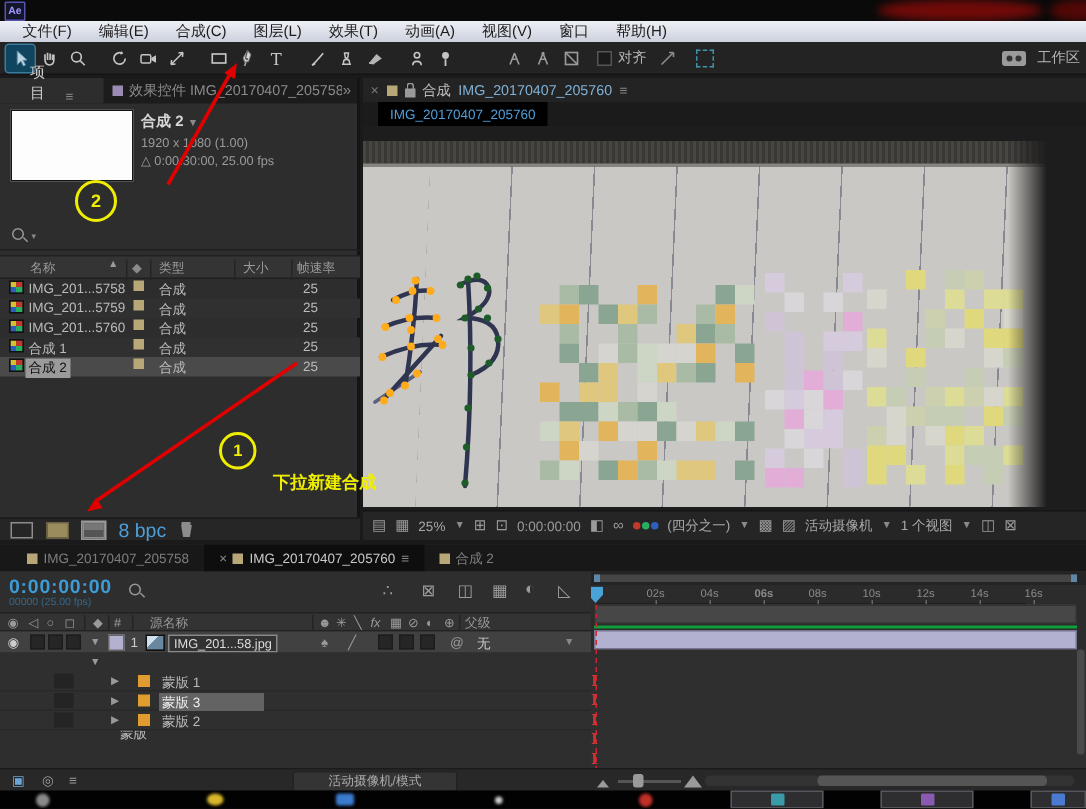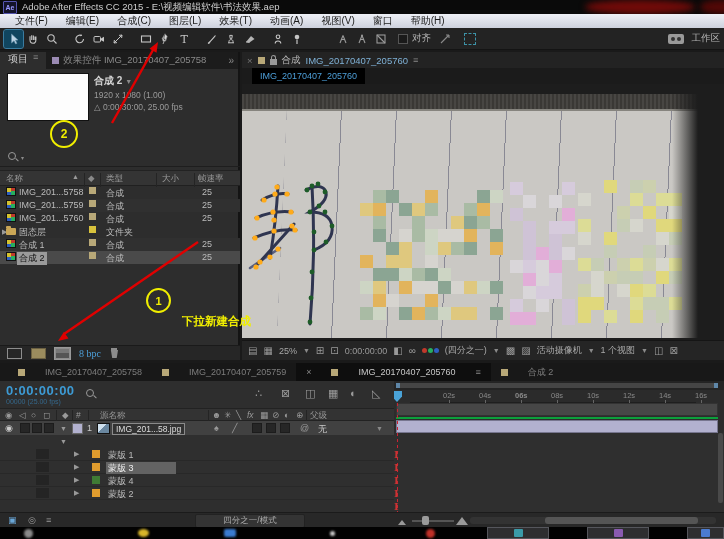--- a/index.html
+++ b/index.html
@@ -25,21 +25,21 @@
   .tsep{width:9px;flex:0 0 auto;}
   .tlabel{color:#b5b5b5;font-size:9.5px;margin:0 4px;white-space:nowrap;}
   .chk{width:8px;height:8px;background:#1a1a1a;border:1px solid #555;margin-left:8px;flex:0 0 auto;}
   .dashedbox{width:10px;height:10px;border:1px dashed #3d93a8;margin-left:10px;flex:0 0 auto;}
   #snapshot-ic{margin-left:auto;margin-right:4px;width:16px;height:10px;background:#9a9a9a;border-radius:2px;position:relative;flex:0 0 auto;}
   #snapshot-ic:before{content:"";position:absolute;left:3px;top:3px;width:4px;height:4px;background:#333;border-radius:50%;}
   #snapshot-ic:after{content:"";position:absolute;right:3px;top:3px;width:4px;height:4px;background:#333;border-radius:50%;}
   
   #project{left:0;top:52px;width:240px;height:308px;background:#2d2d2d;border-right:2px solid #141414;box-sizing:border-box;}
   .ptabbar{position:absolute;left:0;top:0;width:100%;height:17px;background:#1c1c1c;display:flex;align-items:center;}
-  .ptab-active{height:17px;background:#2d2d2d;color:#ccc;display:flex;align-items:flex-start;padding:0 8px;gap:5px;font-size:10px;}
+  .ptab-active{height:17px;background:#2d2d2d;color:#ccc;display:flex;align-items:flex-end;padding:0 20px;gap:5px;font-size:10px;}
   .ptab-idle{color:#8a8a8a;font-size:9.5px;display:flex;align-items:center;gap:4px;padding:0 6px;max-width:150px;overflow:hidden;white-space:nowrap;}
   .hamb{color:#888;font-size:9px;}
   .chip{width:7px;height:7px;background:#b8a878;flex:0 0 auto;}
   .chip.lav{background:#9b8bb4;}
   #pthumb{left:7px;top:21px;width:80px;height:46px;background:#fdfdfd;border:1px solid #111;}
   #pinfo{left:94px;top:22px;width:140px;}
   #pinfo .nm{color:#d6d6d6;font-weight:bold;font-size:10px;}
   #pinfo .dim,#pinfo .dur{color:#9a9a9a;font-size:8.5px;margin-top:2px;}
   #psearch{left:8px;top:98px;width:224px;height:14px;display:flex;align-items:center;gap:3px;}
   .mag{position:relative;width:10px;height:10px;flex:0 0 auto;}
@@ -64,21 +64,21 @@
   .pic.comp{background:conic-gradient(#c0392b 0 90deg,#27ae60 90deg 180deg,#2e5fc0 180deg 270deg,#d4c22e 270deg);}
   .pic.jpeg{background:linear-gradient(135deg,#cfe0ee 0 40%,#7fa3c4 40%);}
   .pic.folder{background:#c9a656;border:none;height:7px;top:3px;border-radius:1px;}
   .pic.folder:before{content:"";position:absolute;left:0;top:-2px;width:5px;height:2px;background:#c9a656;border-radius:1px 1px 0 0;}
   .ptag{position:absolute;left:89px;top:2.5px;width:7px;height:7px;background:#b8a878;}
   .outlined:after{content:"";position:absolute;left:3px;right:26px;top:-0.5px;bottom:-0.5px;border:1px solid #d6d600;pointer-events:none;}
   #pfooter{left:0;top:293px;width:240px;height:15px;background:#262626;border-top:1px solid #1a1a1a;display:flex;align-items:center;gap:9px;padding-left:7px;box-sizing:border-box;}
   .fic{width:13px;height:9px;border:1px solid #8d8d8d;position:relative;flex:0 0 auto;}
   .fic.folder2{background:#9b8c5e;border-color:#6d6243;}
   .fic.ncomp{background:linear-gradient(#777 50%,#555 50%);outline:1px solid #999;}
-  #bpc{color:#4d9fd9;font-size:10px;font-family:Liberation Serif, serif;}
+  #bpc{color:#4d9fd9;font-size:13px;}
   .trash{width:9px;height:10px;position:relative;flex:0 0 auto;}
   .trash:before{content:"";position:absolute;left:0;top:2px;width:9px;height:8px;background:#8d8d8d;clip-path:polygon(10% 0,90% 0,75% 100%,25% 100%);}
   .trash:after{content:"";position:absolute;left:1.5px;top:0;width:6px;height:1.5px;background:#8d8d8d;}
   
   #viewer{left:242px;top:52px;width:482px;height:308px;background:#1d1d1d;}
   #vheader{position:absolute;left:0;top:0;width:100%;height:16px;background:#232323;display:flex;align-items:center;gap:5px;padding-left:5px;box-sizing:border-box;font-size:9.5px;}
   #vheader .x{color:#777;}
   .lockic{width:7px;height:6px;background:#9a9a9a;position:relative;margin-top:3px;flex:0 0 auto;}
   .lockic:before{content:"";position:absolute;left:1px;top:-4px;width:3.5px;height:4px;border:1.2px solid #9a9a9a;border-bottom:none;border-radius:3px 3px 0 0;}
   #vtabrow{position:absolute;left:0;top:16px;width:100%;height:16px;background:#1b1b1b;}
@@ -91,21 +91,21 @@
   .mosaic{position:absolute;display:grid;}
   .mosaic div{width:13px;height:13px;}
   #vfooter{position:absolute;left:0;top:288px;width:100%;height:20px;background:#252525;border-top:1px solid #151515;display:flex;align-items:center;gap:6px;padding-left:6px;box-sizing:border-box;color:#a8a8a8;font-size:9px;white-space:nowrap;}
   .vic{color:#9a9a9a;font-size:10px;}
   .ddown{color:#8a8a8a;font-size:7px;}
   .rgbdots{display:flex;gap:1px;}
   .rgbdots i{width:5px;height:5px;border-radius:50%;display:block;}
   
   #timeline{left:0;top:363px;width:724px;height:164px;background:#2e2e2e;}
   #tl-tabs{position:absolute;left:0;top:0;width:100%;height:18px;background:#181818;display:flex;align-items:center;padding-left:8px;box-sizing:border-box;}
-  .ttab{height:18px;display:flex;align-items:center;gap:20px;padding:0 10px;color:#7d7d7d;font-size:9px;white-space:nowrap;}
+  .ttab{height:18px;display:flex;align-items:center;gap:4px;padding:0 10px;color:#7d7d7d;font-size:9px;white-space:nowrap;}
   .ttab.active{background:#0e0e0e;color:#c8c8c8;}
   .ttab .x{color:#888;font-size:9px;}
   #tl-left{position:absolute;left:0;top:18px;width:394px;height:131px;background:#2e2e2e;}
   #tc{position:absolute;left:6px;top:2px;color:#3d9bd5;font-size:13px;font-weight:bold;letter-spacing:0.5px;}
   #tc-frames{position:absolute;left:6px;top:17px;color:#35688c;font-size:7px;}
   #tl-search{position:absolute;left:86px;top:8px;}
   .tlicon{position:absolute;top:6px;color:#9a9a9a;font-size:11px;}
   #tl-colhdr{position:absolute;left:0;top:27px;width:394px;height:13px;background:#333;border-top:1px solid #222;border-bottom:1px solid #222;color:#9a9a9a;font-size:8.5px;box-sizing:border-box;}
   #tl-colhdr span{position:absolute;top:1px;}
   #layer-row{position:absolute;left:0;top:40px;width:394px;height:14px;background:#414141;font-size:9px;color:#ccc;}
@@ -120,21 +120,21 @@
   .mrow .twirl{position:absolute;left:74px;top:2px;color:#999;font-size:7px;}
   .mrow .mslot{position:absolute;left:36px;top:1px;width:13px;height:10px;background:#242424;}
   .mchip{position:absolute;left:92px;top:2px;width:8px;height:8px;}
   .mlabel{position:absolute;left:108px;top:1px;}
   .mlabel.sel{background:#636363;color:#eee;padding:0 42px 0 2px;left:106px;}
   #tl-right{position:absolute;left:394px;top:18px;width:330px;height:131px;background:#2c2c2c;overflow:hidden;}
   #navrow{position:absolute;left:0;top:0;width:330px;height:9px;background:#242424;}
   #navbar{position:absolute;left:2px;top:2px;width:322px;height:5px;background:#454545;}
   #navbar:before,#navbar:after{content:"";position:absolute;top:0;width:4px;height:5px;background:#5f87a8;}
   #navbar:before{left:0;} #navbar:after{right:0;}
-  #ruler{position:absolute;left:16px;top:9px;width:286px;height:13px;background:#2b2b2b;border-bottom:1px solid #1f1f1f;box-sizing:border-box;padding-left:32px;}
+  #ruler{position:absolute;left:4px;top:9px;width:286px;height:13px;background:#2b2b2b;border-bottom:1px solid #1f1f1f;box-sizing:border-box;padding-left:32px;}
   .tick{position:absolute;top:1px;color:#8a8a8a;font-size:7.5px;}
   .tick i{position:absolute;left:50%;top:9px;width:1px;height:3px;background:#666;font-style:normal;}
   #workarea{position:absolute;left:2px;top:22px;width:322px;height:13px;background:#474747;border:1px solid #333;box-sizing:border-box;}
   #greenline{position:absolute;left:2px;top:36px;width:322px;height:2px;background:#0c9f3c;}
   #layerbar{position:absolute;left:2px;top:39px;width:322px;height:13px;background:#b2b1cf;border:1px solid #77768f;box-sizing:border-box;}
   #trackarea{position:absolute;left:0;top:52px;width:330px;height:79px;background:#2f2f2f;}
   #playline{position:absolute;left:3px;top:22px;width:1px;height:109px;background:repeating-linear-gradient(180deg,#c23 0 3px,transparent 3px 6px);}
   #playhead{position:absolute;left:-2px;top:10px;width:10px;height:11px;background:#4aa3d8;clip-path:polygon(0 0,100% 0,100% 50%,50% 100%,0 50%);}
   .kmark{position:absolute;left:0;color:#cc3333;font-family:"DejaVu Serif","Liberation Serif",serif;font-weight:bold;font-size:10px;}
   #vscroll{position:absolute;right:1px;top:52px;width:5px;height:70px;background:#4a4a4a;border-radius:2px;}
@@ -157,21 +157,20 @@
   #anno-text1{position:absolute;left:182px;top:314px;color:#f0ee00;font-size:11.5px;font-weight:bold;z-index:30;white-space:nowrap;}
   #arrows{position:absolute;left:0;top:0;width:724px;height:539px;pointer-events:none;z-index:29;}
 </style>
 </head>
 <body>
 
 <div id="stage">
 
   <div id="titlebar" class="abs">
     <span id="ae-badge">Ae</span>
-    <span id="title-text">Adobe After Effects CC 2015 - E:\视频编辑软件\书法效果.aep</span>
     <div id="smudge1" class="smudge"></div>
     <div id="smudge2" class="smudge"></div>
   </div>
 
   <div id="menubar" class="abs">
       <span class="menu-item">文件(F)</span>
       <span class="menu-item">编辑(E)</span>
       <span class="menu-item">合成(C)</span>
       <span class="menu-item">图层(L)</span>
       <span class="menu-item">效果(T)</span>
@@ -315,21 +314,21 @@
       <div class="nm"><span>合成 2</span> <span class="ddown">▼</span></div>
       <div class="dim">1920 x 1080 (1.00)</div>
       <div class="dur">△ <span>0:00:30:00, 25.00 fps</span></div>
     </div>
     <div id="psearch" class="abs">
         <span class="mag"></span>
         <span class="ddown" style="font-size:6px;">▾</span>
       </div>
     <div id="pdivider" class="abs"></div>
     <div id="plist-header" class="abs">
-      <span style="left:6px;">名称</span>
+      <span style="left:20px;">名称</span>
       <span style="left:72px;font-size:7px;">▲</span>
       <span style="left:88px;color:#8a8a8a;">◆</span>
       <span style="left:106px;">类型</span>
       <span style="left:162px;">大小</span>
       <span style="left:198px;">帧速率</span>
       <span class="colsep" style="left:84px;"></span>
         <span class="colsep" style="left:100px;"></span>
         <span class="colsep" style="left:156px;"></span>
         <span class="colsep" style="left:194px;"></span>
     </div>
@@ -347,27 +346,20 @@
           <span class="ptag" style="background:#b8a878;"></span>
           <span class="ty">合成</span>
           <span class="fp">25</span>
         </div>
         <div class="prow">
           <span class="pic comp"></span>
           <span class="nm">IMG_201...5760</span>
           <span class="ptag" style="background:#b8a878;"></span>
           <span class="ty">合成</span>
           <span class="fp">25</span>
-        </div>
-        <div class="prow">
-          <span class="twirl">▶</span>
-          <span class="pic folder"></span>
-          <span class="nm">固态层</span>
-          <span class="ptag" style="background:#d8c23c;"></span>
-          <span class="ty">文件夹</span>
         </div>
         <div class="prow alt">
           <span class="pic comp"></span>
           <span class="nm">合成 1</span>
           <span class="ptag" style="background:#b8a878;"></span>
           <span class="ty">合成</span>
           <span class="fp">25</span>
         </div>
         <div class="prow selrow">
           <span class="pic comp"></span>
@@ -731,24 +723,20 @@
       <span class="vic">⊠</span>
     </div>
   </div>
 
   <div id="timeline" class="abs">
     <div id="tl-tabs">
         <span class="ttab">
           <span class="chip"></span>
           <span>IMG_20170407_205758</span>
         </span>
-        <span class="ttab">
-          <span class="chip"></span>
-          <span>IMG_20170407_205759</span>
-        </span>
         <span class="ttab active">
           <span class="x">×</span>
           <span class="chip"></span>
           <span>IMG_20170407_205760</span>
           <span class="hamb">≡</span>
         </span>
         <span class="ttab">
           <span class="chip"></span>
           <span>合成 2</span>
         </span>
@@ -818,26 +806,20 @@
             <span class="mslot"></span>
             <span class="twirl">▶</span>
             <span class="mchip" style="background:#e09c2e;"></span>
             <span class="mlabel">蒙版 1</span>
           </div>
           <div class="mrow">
             <span class="mslot"></span>
             <span class="twirl">▶</span>
             <span class="mchip" style="background:#e09c2e;"></span>
             <span class="mlabel sel">蒙版 3</span>
-          </div>
-          <div class="mrow">
-            <span class="mslot"></span>
-            <span class="twirl">▶</span>
-            <span class="mchip" style="background:#3f7a34;"></span>
-            <span class="mlabel">蒙版 4</span>
           </div>
           <div class="mrow">
             <span class="mslot"></span>
             <span class="twirl">▶</span>
             <span class="mchip" style="background:#e09c2e;"></span>
             <span class="mlabel">蒙版 2</span>
           </div>
         </div>
     </div>
 
@@ -868,21 +850,21 @@
           <span class="kmark" style="top: 94px;">I</span>
           <span class="kmark" style="top: 107px;">I</span>
           <span class="kmark" style="top: 120px;">I</span>
         </div>
     </div>
 
     <div id="tl-status">
       <span class="sic" style="left:8px;color:#6aa7d8;">▣</span>
       <span class="sic" style="left:28px;">◎</span>
       <span class="sic" style="left:46px;">≡</span>
-      <div id="modes-btn">四分之一/模式</div>
+      <div id="modes-btn">活动摄像机/模式</div>
       <span class="mtn" style="left:398px;top:7px;border-width:0 4px 5px 4px;"></span>
       <div id="zslider"></div>
       <div id="zhandle"></div>
       <span class="mtn" style="left:456px;top:4px;border-width:0 6px 8px 6px;"></span>
       <div id="hscroll">
           <div id="hthumb"></div>
         </div>
     </div>
   </div>
 

